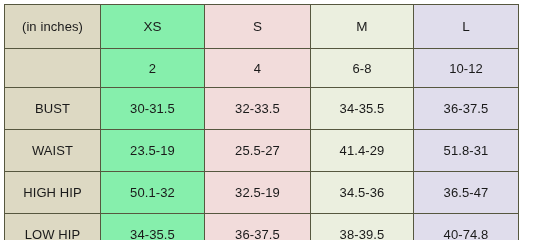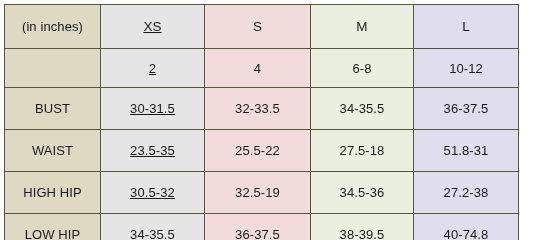--- a/index.html
+++ b/index.html
@@ -51,21 +51,21 @@
     background: #ddd9c3;
     font-weight: bold;
     font-size: 13px;
   }
   td.label-cell.inches {
     font-weight: normal;
   }
   td.label-cell.blank {
     background: #ddd9c3;
   }
-  td.col-xs { background: #e5e5e5; text-decoration: underline; }
+  td.col-xs { background: #86efac; }
   td.col-s  { background: #f2dcdb; }
   td.col-m  { background: #ebefdf; }
   td.col-l  { background: #e0ddec; }
 
   tr.row-head td.col-xs,
   tr.row-head td.col-s,
   tr.row-head td.col-m,
   tr.row-head td.col-l {
     font-size: 13.5px;
   }
@@ -99,31 +99,31 @@
       </tr>
       <tr class="row-data">
         <td class="label-cell">BUST</td>
         <td class="col-xs">30-31.5</td>
         <td class="col-s">32-33.5</td>
         <td class="col-m">34-35.5</td>
         <td class="col-l">36-37.5</td>
       </tr>
       <tr class="row-data">
         <td class="label-cell">WAIST</td>
-        <td class="col-xs">23.5-35</td>
-        <td class="col-s">25.5-22</td>
-        <td class="col-m">27.5-18</td>
+        <td class="col-xs">23.5-19</td>
+        <td class="col-s">25.5-27</td>
+        <td class="col-m">41.4-29</td>
         <td class="col-l">51.8-31</td>
       </tr>
       <tr class="row-data">
         <td class="label-cell">HIGH HIP</td>
-        <td class="col-xs">30.5-32</td>
+        <td class="col-xs">50.1-32</td>
         <td class="col-s">32.5-19</td>
         <td class="col-m">34.5-36</td>
-        <td class="col-l">27.2-38</td>
+        <td class="col-l">36.5-47</td>
       </tr>
       <tr class="row-data">
         <td class="label-cell">LOW HIP</td>
         <td class="col-xs">34-35.5</td>
         <td class="col-s">36-37.5</td>
         <td class="col-m">38-39.5</td>
         <td class="col-l">40-74.8</td>
       </tr>
     </tbody>
   </table>

